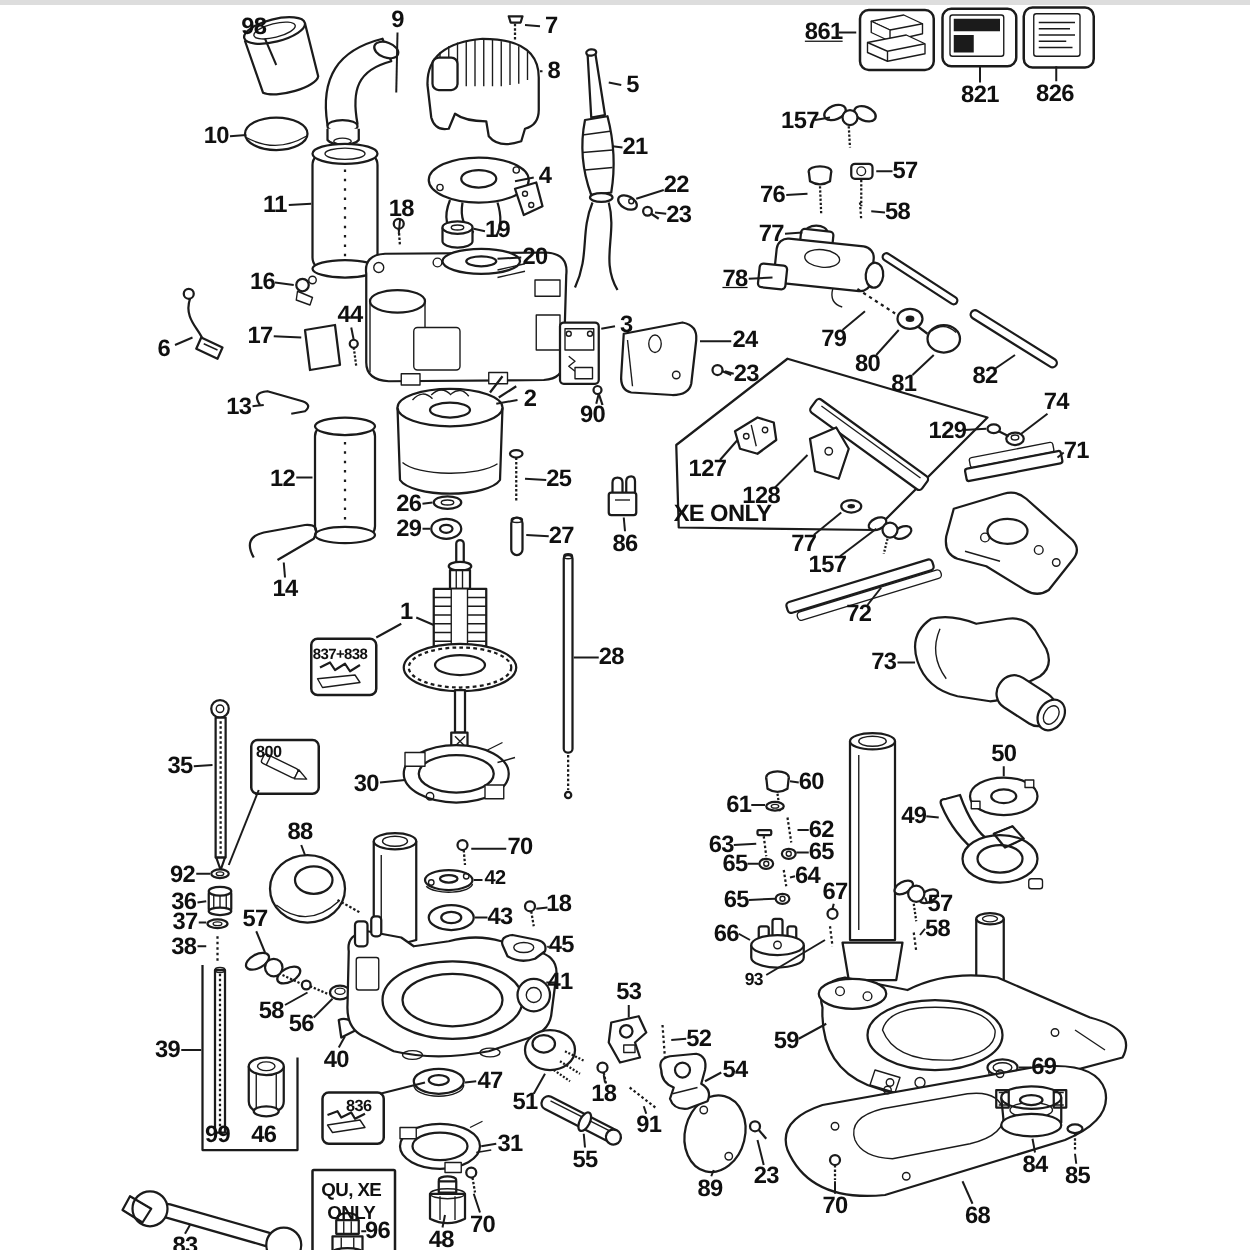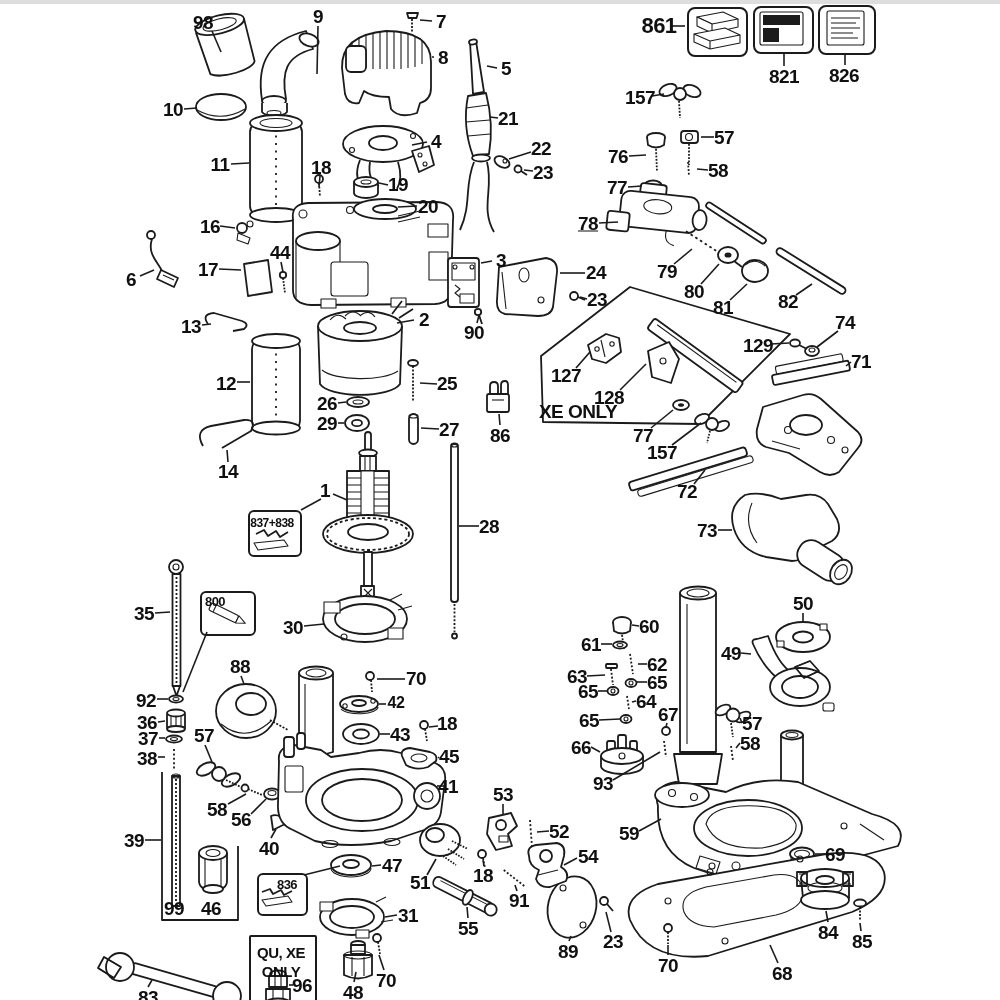--- a/index.html
+++ b/index.html
@@ -860,38 +860,38 @@
       <div class="lbl" style="left: 591px; top: 640px; font-size: 19px;">61</div>
       <div class="lbl" style="left: 649px; top: 622px; font-size: 19px;">60</div>
       <div class="lbl" style="left: 657px; top: 660px; font-size: 19px;">62</div>
       <div class="lbl" style="left: 577px; top: 672px; font-size: 19px;">63</div>
       <div class="lbl" style="left: 657px; top: 678px; font-size: 19px;">65</div>
       <div class="lbl" style="left: 588px; top: 687px; font-size: 19px;">65</div>
       <div class="lbl" style="left: 646px; top: 697px; font-size: 19px;">64</div>
       <div class="lbl" style="left: 589px; top: 716px; font-size: 19px;">65</div>
       <div class="lbl" style="left: 581px; top: 743px; font-size: 19px;">66</div>
       <div class="lbl" style="left: 668px; top: 710px; font-size: 19px;">67</div>
-      <div class="lbl" style="left: 603px; top: 779px; font-size: 19px;">93</div>
+      <div class="lbl" style="left: 603px; top: 779px; font-size: 14px;">93</div>
       <div class="lbl" style="left: 731px; top: 649px; font-size: 19px;">49</div>
       <div class="lbl" style="left: 803px; top: 599px; font-size: 19px;">50</div>
       <div class="lbl" style="left: 752px; top: 719px; font-size: 19px;">57</div>
       <div class="lbl" style="left: 750px; top: 739px; font-size: 19px;">58</div>
       <div class="lbl" style="left: 629px; top: 829px; font-size: 19px;">59</div>
       <div class="lbl" style="left: 835px; top: 850px; font-size: 19px;">69</div>
       <div class="lbl" style="left: 613px; top: 937px; font-size: 19px;">23</div>
       <div class="lbl" style="left: 668px; top: 961px; font-size: 19px;">70</div>
       <div class="lbl" style="left: 782px; top: 969px; font-size: 19px;">68</div>
       <div class="lbl" style="left: 828px; top: 928px; font-size: 19px;">84</div>
       <div class="lbl" style="left: 862px; top: 937px; font-size: 19px;">85</div>
       <div class="lbl" style="left: 568px; top: 947px; font-size: 19px;">89</div>
       <div class="lbl" style="left: 519px; top: 896px; font-size: 19px;">91</div>
       <div class="lbl" style="left: 588px; top: 852px; font-size: 19px;">54</div>
       <div class="lbl" style="left: 559px; top: 827px; font-size: 19px;">52</div>
       <div class="lbl" style="left: 503px; top: 790px; font-size: 19px;">53</div>
-      <div class="lbl" style="left: 659px; top: 22px; font-size: 22px;">861</div>
+      <div class="lbl" style="left: 659px; top: 22px; font-size: 19px; text-decoration: underline;">861</div>
       <div class="lbl" style="left: 784px; top: 72px; font-size: 19px;">821</div>
       <div class="lbl" style="left: 844px; top: 71px; font-size: 19px;">826</div>
       <div class="lbl" style="left: 640px; top: 93px; font-size: 19px;">157</div>
       <div class="lbl" style="left: 724px; top: 133px; font-size: 19px;">57</div>
       <div class="lbl" style="left: 618px; top: 152px; font-size: 19px;">76</div>
       <div class="lbl" style="left: 718px; top: 166px; font-size: 19px;">58</div>
       <div class="lbl" style="left: 617px; top: 183px; font-size: 19px;">77</div>
       <div class="lbl" style="left: 588px; top: 219px; font-size: 19px; text-decoration: underline;">78</div>
       <div class="lbl" style="left: 667px; top: 267px; font-size: 19px;">79</div>
       <div class="lbl" style="left: 694px; top: 287px; font-size: 19px;">80</div>

